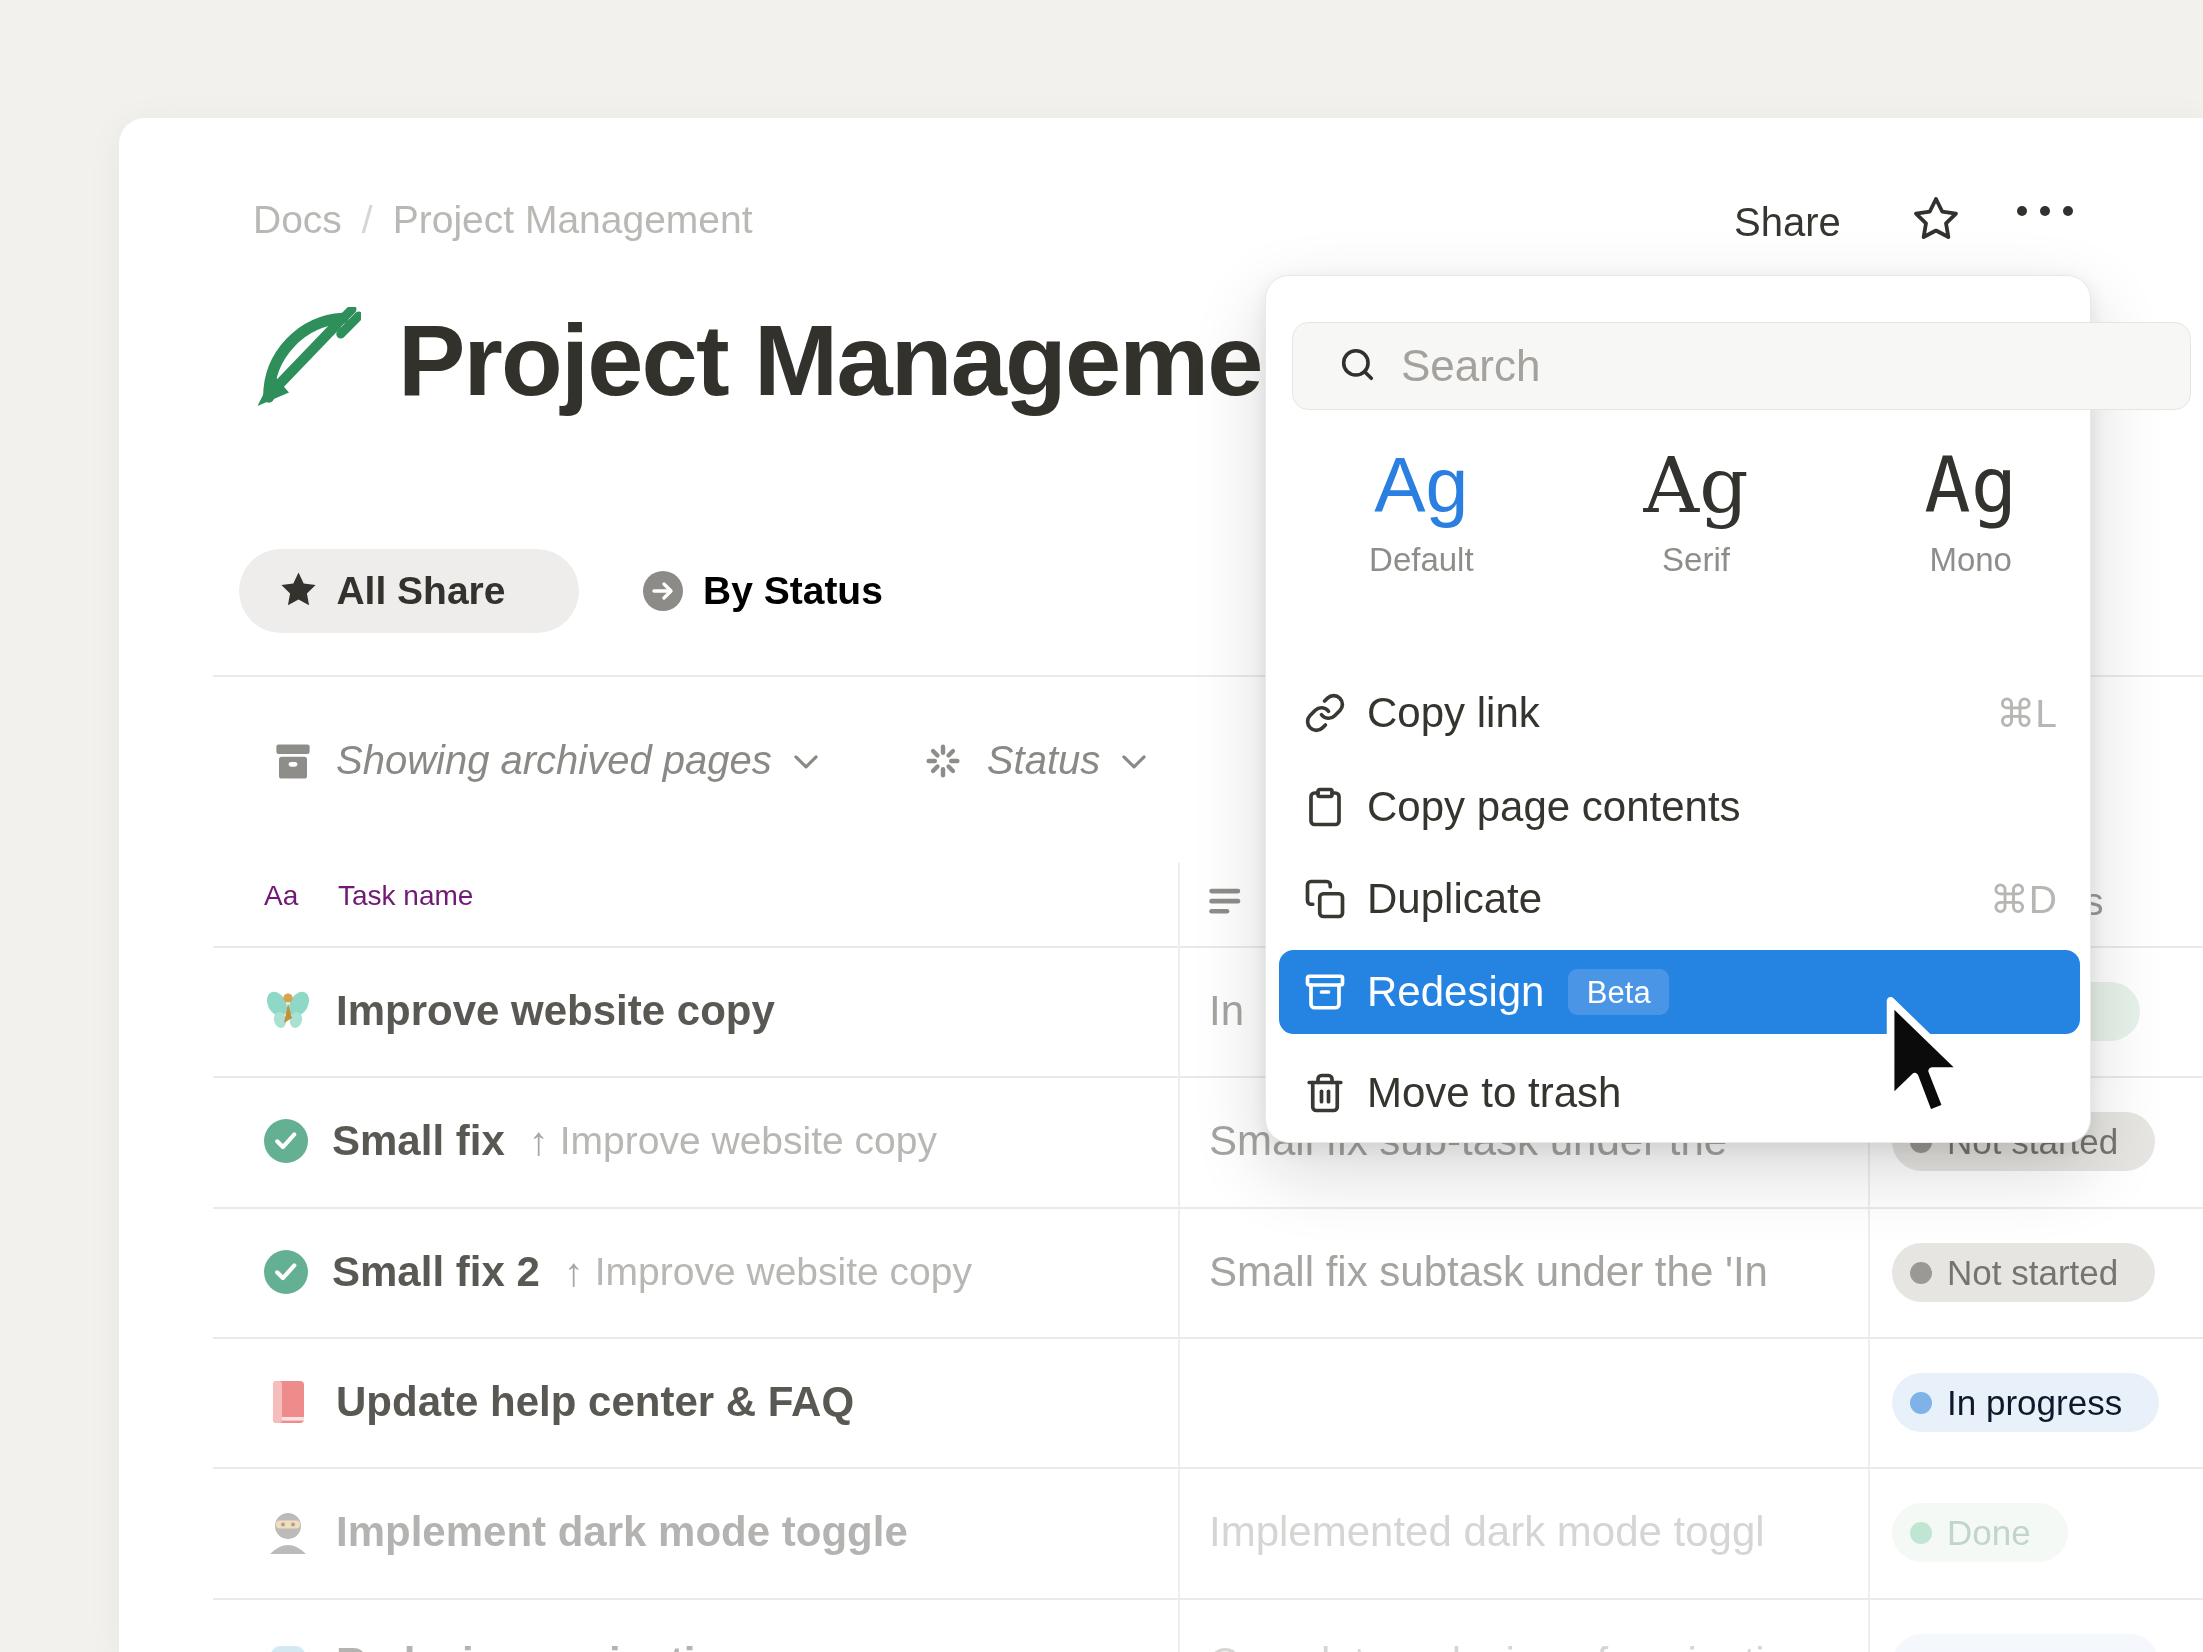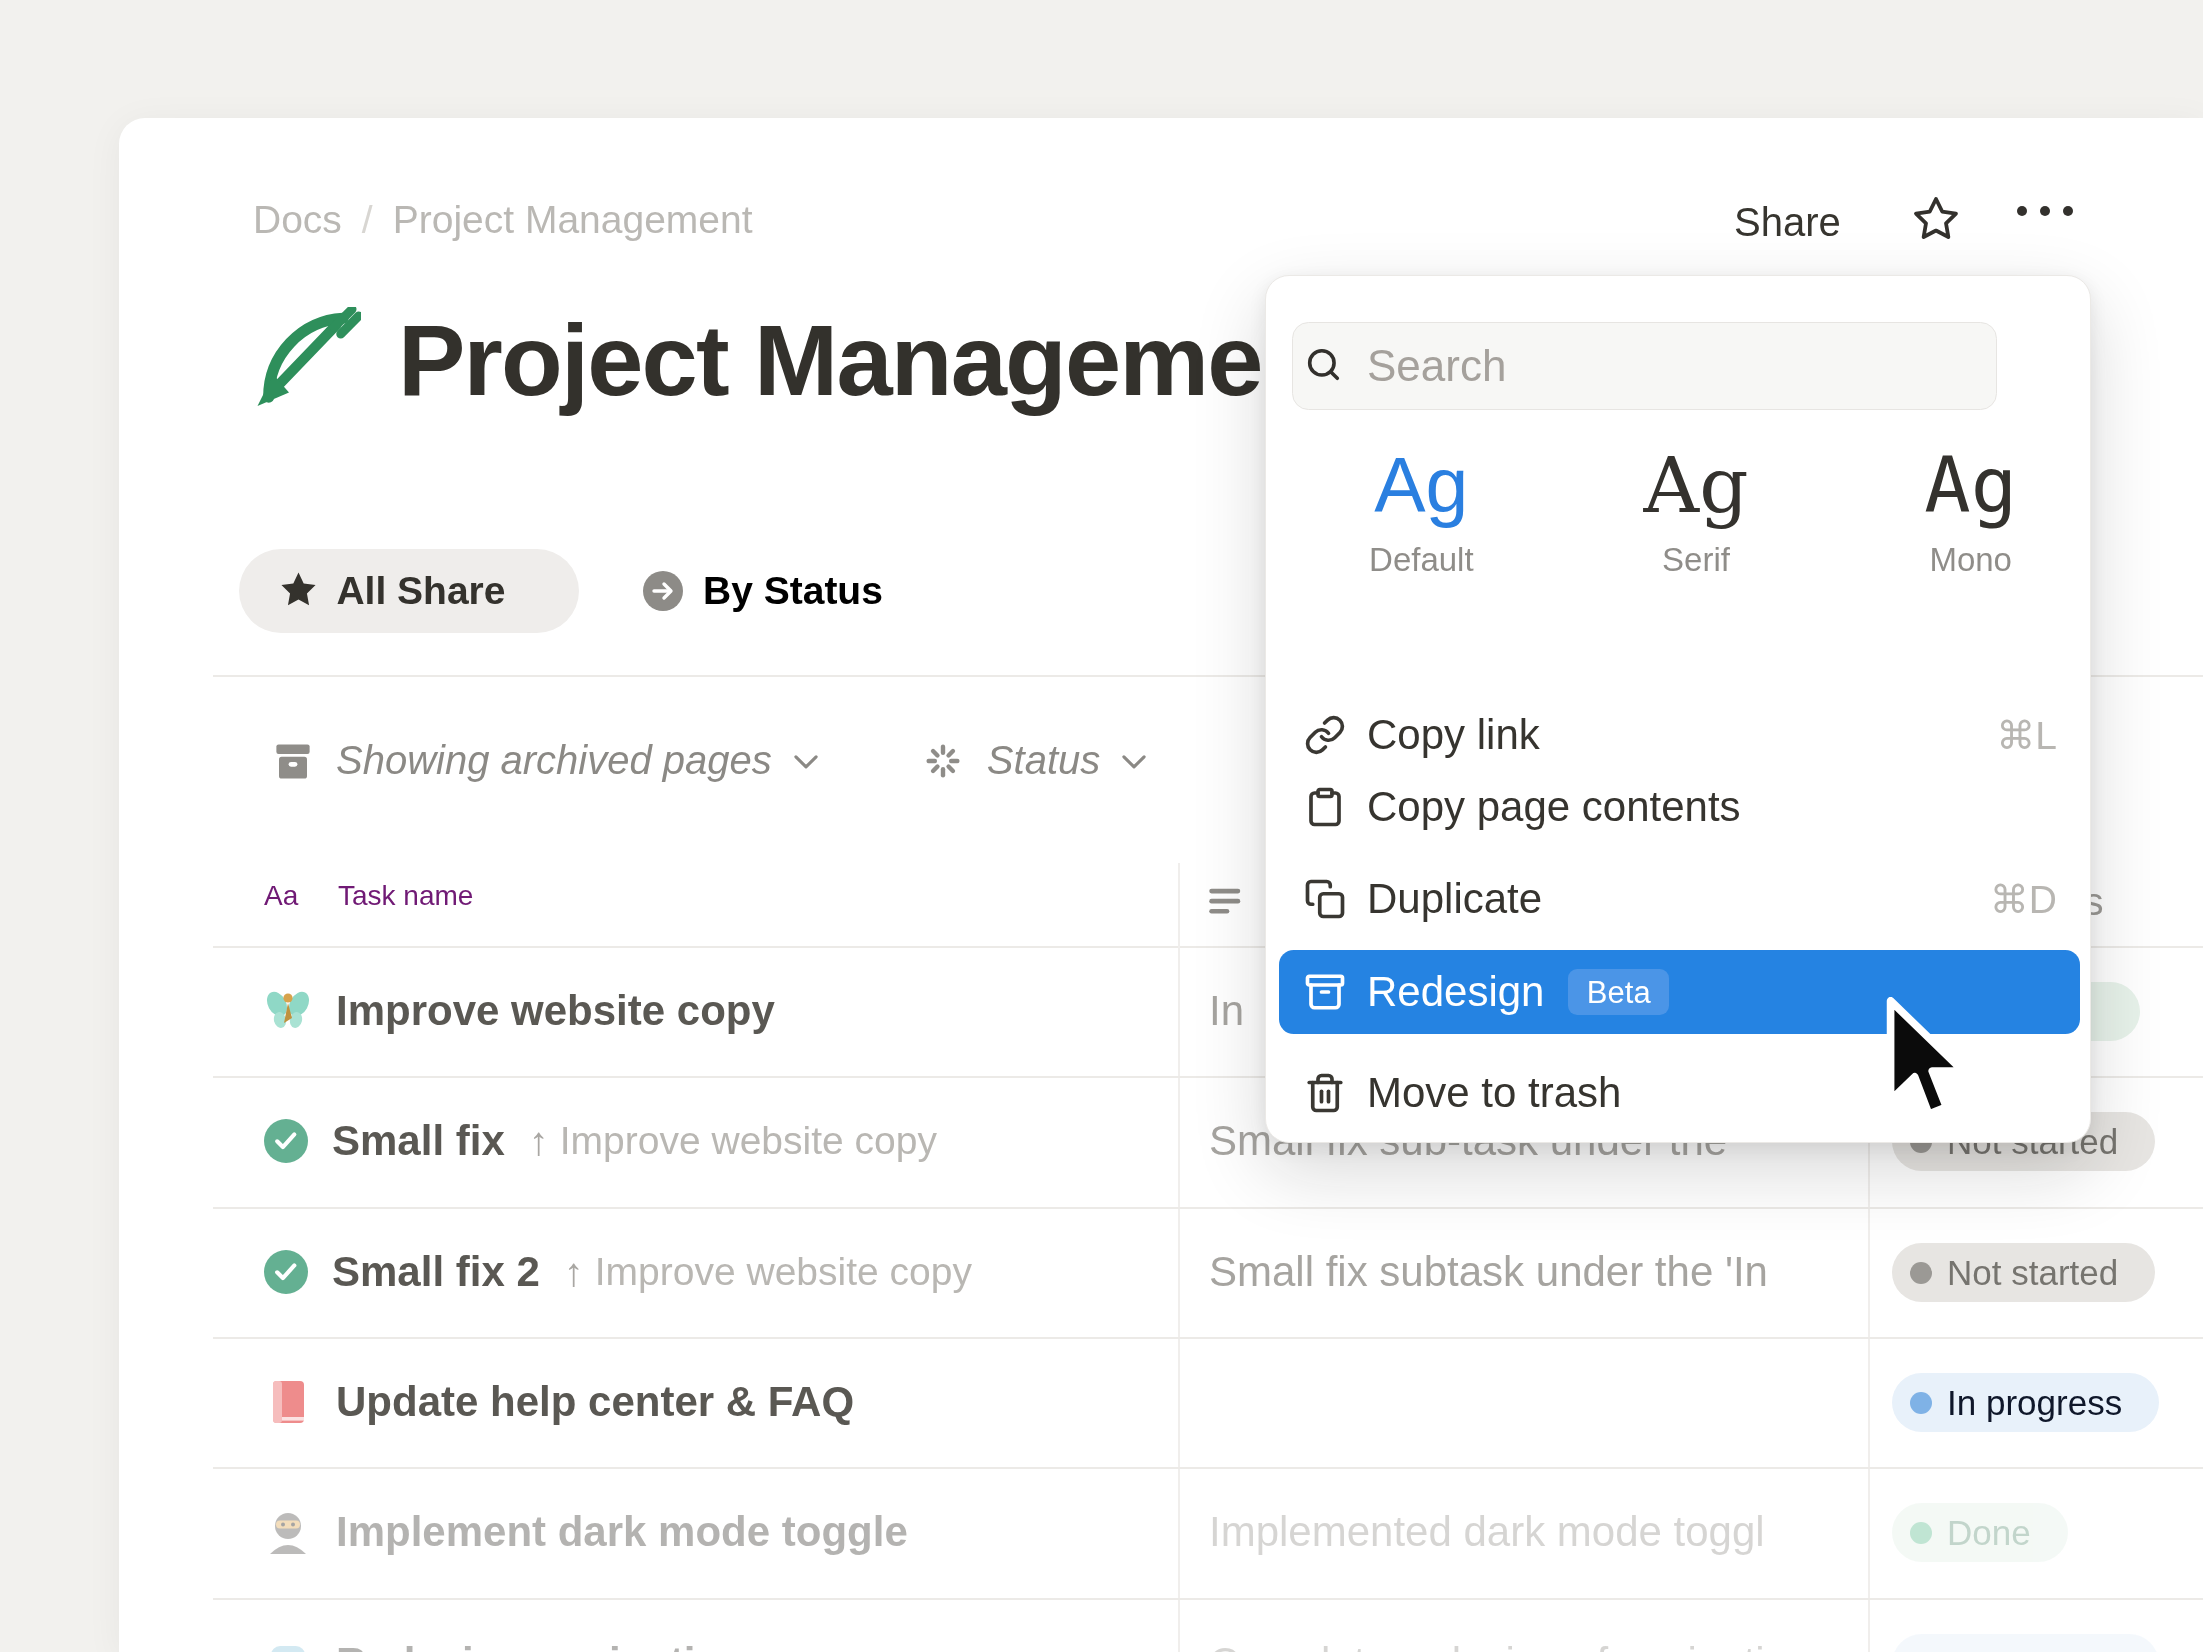--- a/index.html
+++ b/index.html
@@ -46,23 +46,23 @@
   .badge i{width:22px;height:22px;border-radius:50%;display:block;flex:none;}
   .b-gray{background:#e7e5e2;color:#76746f;}  .b-gray i{background:#9b9995;}
   .b-blue{background:#e8f1fa;color:#0f172a;}  .b-blue i{background:#7fb2e6;}
   .b-green{background:#e7f2ea;color:#79a48d;} .b-green i{background:#74c79f;}
   .faded{opacity:.45;}
   .emoji{width:48px;height:48px;flex:none;}
   .check-badge{width:44px;height:44px;border-radius:50%;background:#64b092;display:flex;align-items:center;justify-content:center;flex:none;}
   
   .menu{left:1265px;top:275px;width:826px;height:868px;background:#ffffff;border:0.9px solid #ebe9e6;
         border-radius:24px;box-shadow:0 27.5px 73px rgba(20,20,20,.16), 0 5.5px 18.4px rgba(20,20,20,.08);z-index:10;box-sizing:border-box;}
-  .search-box{position:absolute;left:26px;top:46px;width:705px;height:88px;background:#f7f7f5;
+  .search-box{position:absolute;left:26px;top:46px;width:899px;height:88px;background:#f7f7f5;
               border:1.8px solid #e7e5e2;border-radius:16.5px;display:flex;align-items:center;gap:22px;
-              padding:0 11px;box-sizing:border-box;}
+              padding:0 45px;box-sizing:border-box;}
   .search-box input{border:none;outline:none;background:transparent;font-size:44px;width:100%;
                     font-family:"Liberation Sans",sans-serif;color:#37352f;}
   .search-box input::placeholder{color:#a5a19c;}
   .fonts-row{position:absolute;left:0;top:171px;width:100%;display:flex;}
   .font-opt{flex:1;display:flex;flex-direction:column;align-items:center;gap:16.5px;cursor:default;margin-left:36px;}
   .font-sample{font-size:77px;color:#34322e;line-height:1;}
   .font-sample.sel{color:#2a7fe0;}
   .font-serif{font-family:"DejaVu Serif","Liberation Serif",serif;}
   .font-mono{font-family:"DejaVu Sans Mono","Liberation Mono",monospace;}
   .font-label{font-size:33px;color:#8f8d89;}
@@ -322,21 +322,21 @@
       <div class="font-opt">
         <span class="font-sample font-serif">Ag</span>
         <span class="font-label">Serif</span>
       </div>
       <div class="font-opt">
         <span class="font-sample font-mono">Ag</span>
         <span class="font-label">Mono</span>
       </div>
     </div>
 
-    <div class="mi" style="top:413px;">
+    <div class="mi" style="top:391px;">
       <span class="ic">
         <svg width="42" height="42" viewBox="0 0 24 24" fill="none" stroke="#3a3833" stroke-width="2.1" stroke-linecap="round" stroke-linejoin="round">
           <path d="M10 13a5 5 0 0 0 7.54.54l3-3a5 5 0 0 0-7.07-7.07l-1.72 1.71"></path>
           <path d="M14 11a5 5 0 0 0-7.54-.54l-3 3a5 5 0 0 0 7.07 7.07l1.71-1.71"></path>
         </svg>
       </span>
       <span class="lbl">Copy link</span>
       <span class="sc">⌘L</span>
     </div>
 

